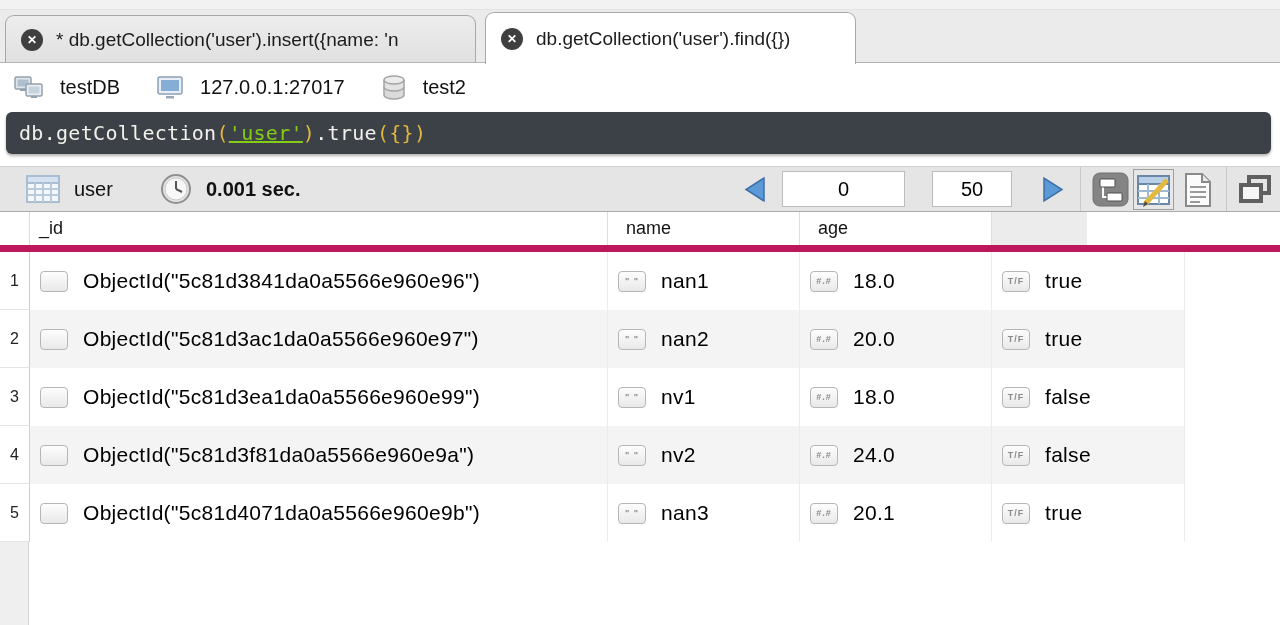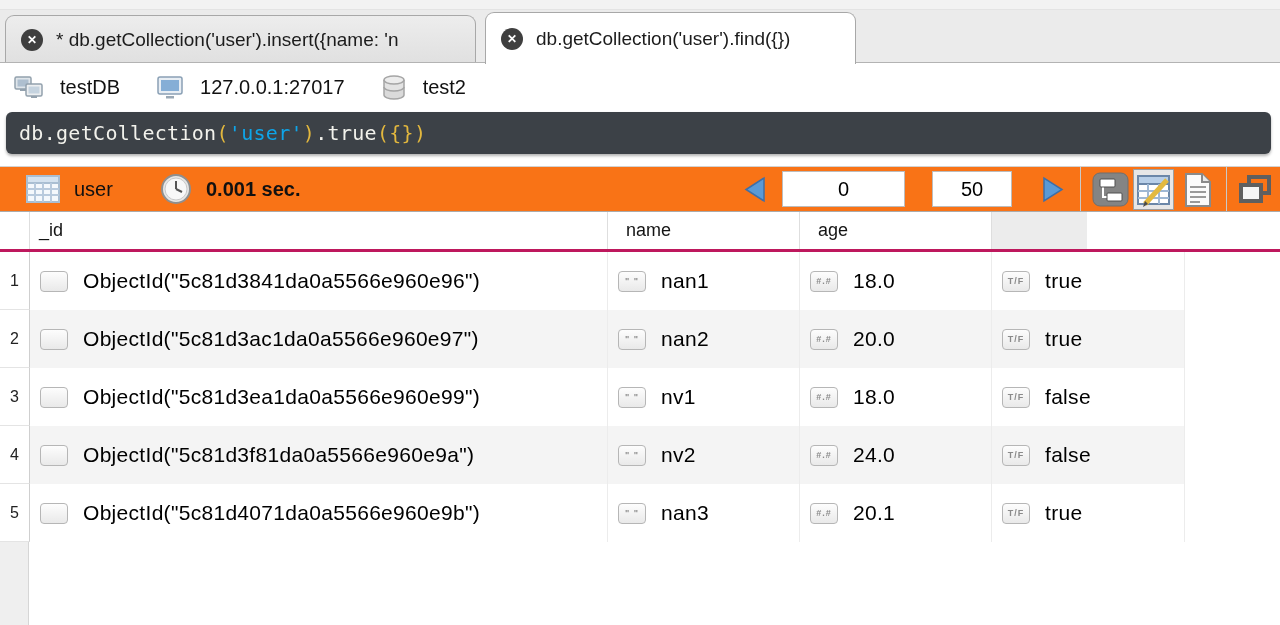--- a/index.html
+++ b/index.html
@@ -29,21 +29,21 @@
   .crumb-conn { margin-left:14px;text-align:right; }
   .crumb-host { margin-left:36px; }
   .crumb-db   { margin-left:36px; }
 
   
   .querybar { position:absolute; top:112px; left:6px; width:1265px; height:42px; background:#3c4147;
               border-radius:6px; box-shadow:0 2px 3px rgba(0,0,0,0.3); display:flex; align-items:center; padding:0 13px; }
   #query-code { font-family:"DejaVu Sans Mono","Liberation Mono",monospace; font-size:20px; letter-spacing:0.3px; white-space:pre; }
 
   
-  .toolbar { position:absolute; top:166px; left:0; width:1280px; height:46px; background:#f97316;
+  .toolbar { position:absolute; top:166px; left:0; width:1280px; height:46px; background:#e5e5e5;
              border-top:1px solid #d2d2d2; border-bottom:1px solid #ababab; }
   .toolbar > * { position:absolute; }
   .tb-grid-icon { left:26px; top:8px; }
   .tb-collection { left:74px; top:50%; transform:translateY(-50%); font-size:20px; color:#111; }
   .tb-clock-icon { left:160px; top:6px; }
   .tb-time { left:206px; top:50%; transform:translateY(-50%); font-size:20px; color:#111;font-weight:bold; }
   .pg-arrow { top:9px; width:22px; height:27px; display:flex; align-items:center; cursor:pointer; }
   .pg-left  { left:744px; }
   .pg-right { left:1042px; }
   .pg-input { top:4px; height:36px; border:1px solid #bcbcbc; background:#fff; text-align:center;
@@ -53,21 +53,21 @@
   .vsep { top:0; width:1px; height:44px; background:#c9c9c9; }
   .vsep1 { left:1080px; } .vsep2 { left:1226px; }
   .view-btn { top:2px; width:41px; height:41px; display:flex; align-items:center; justify-content:center; cursor:pointer; border:1px solid transparent; }
   .btn-tree { left:1090px; }
   .btn-table { left:1133px; border:1px solid #9e9e9e; background:#e7e7e7; }
   .btn-text { left:1177px; }
   .btn-window { left:1234px; }
 
   
   .grid { position:absolute; top:212px; left:0; width:1280px; height:413px; background:#fff; }
-  .grid-header { position:absolute; top:0; left:0; width:1280px; height:40px; display:flex; border-bottom:3px solid #be185d; }
+  .grid-header { position:absolute; top:0; left:0; width:1280px; height:40px; display:flex; border-bottom:7px solid #be185d; }
   .hcell { border-right:1px solid #dedede; display:flex; align-items:center; font-size:18px; color:#141414; }
   .h-corner { width:30px; }
   .h-id { width:578px; padding-left:9px; }
   .h-name { width:192px; padding-left:18px; }
   .h-age { width:192px; padding-left:18px; }
   .h-gender { width:193px; padding-left:18px; }
   .h-filler { width:95px; background:#ececec; border-right:none; }
 
   #rows { position:absolute; top:40px; left:0; width:1280px; }
   .trow { display:flex; height:58px; }
@@ -126,21 +126,21 @@
       <svg width="26" height="28" viewBox="0 0 26 28">
         <path d="M3 13 v8 c0 2.2 4.5 4 10 4 s10 -1.8 10 -4 v-8" fill="#dadada" stroke="#a5a5a5" stroke-width="1.5"></path>
         <path d="M3 6 v7 c0 2.2 4.5 4 10 4 s10 -1.8 10 -4 v-7" fill="#e3e3e3" stroke="#a5a5a5" stroke-width="1.5"></path>
         <ellipse cx="13" cy="6" rx="10" ry="4" fill="#ececec" stroke="#a5a5a5" stroke-width="1.5"></ellipse>
       </svg>
       <span>test2</span>
     </span>
   </div>
 
   <div class="querybar" style="background: rgb(60, 65, 71);">
-    <code id="query-code"><span style="color: rgb(242, 242, 236);">db.getCollection</span><span style="color: rgb(226, 183, 62);">(</span><span style="color: #0ea5e9;">'user'</span><span style="color: rgb(226, 183, 62);">)</span><span style="color: rgb(242, 242, 236);">.true</span><span style="color: rgb(226, 183, 62);">({})</span></code>
+    <code id="query-code"><span style="color: rgb(242, 242, 236);">db.getCollection</span><span style="color: rgb(226, 183, 62);">(</span><span style="color: #84cc16; text-decoration: underline;">'user'</span><span style="color: rgb(226, 183, 62);">)</span><span style="color: rgb(242, 242, 236);">.true</span><span style="color: rgb(226, 183, 62);">({})</span></code>
   </div>
 
   <div class="toolbar">
     <svg class="tb-grid-icon" width="34" height="28" viewBox="0 0 34 28">
       <rect x="1" y="1" width="32" height="26" fill="#f4f8fc" stroke="#a9bed2" stroke-width="2"></rect>
       <rect x="1" y="1" width="32" height="7" fill="#d4e2ef" stroke="#a9bed2" stroke-width="2"></rect>
       <g stroke="#b8cadd" stroke-width="2">
         <line x1="9" y1="8" x2="9" y2="27"></line>
           <line x1="17" y1="8" x2="17" y2="27"></line>
           <line x1="25" y1="8" x2="25" y2="27"></line>

